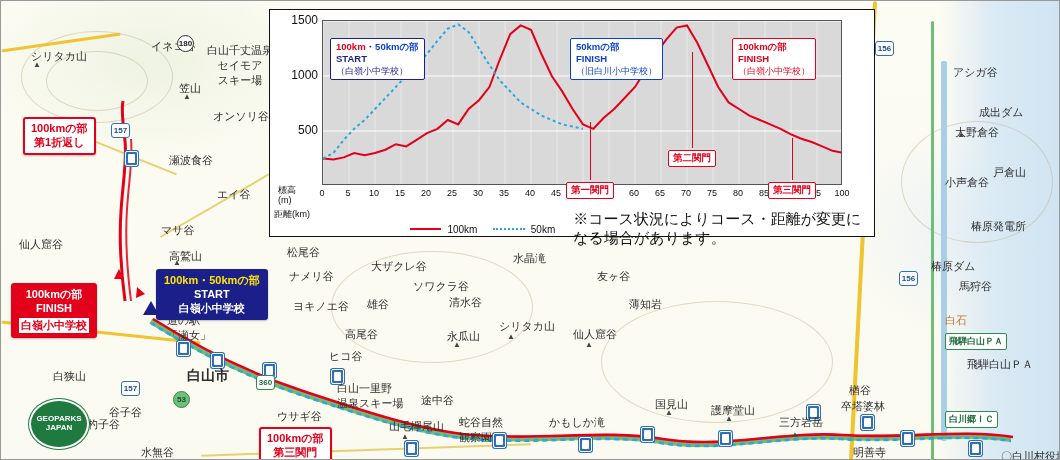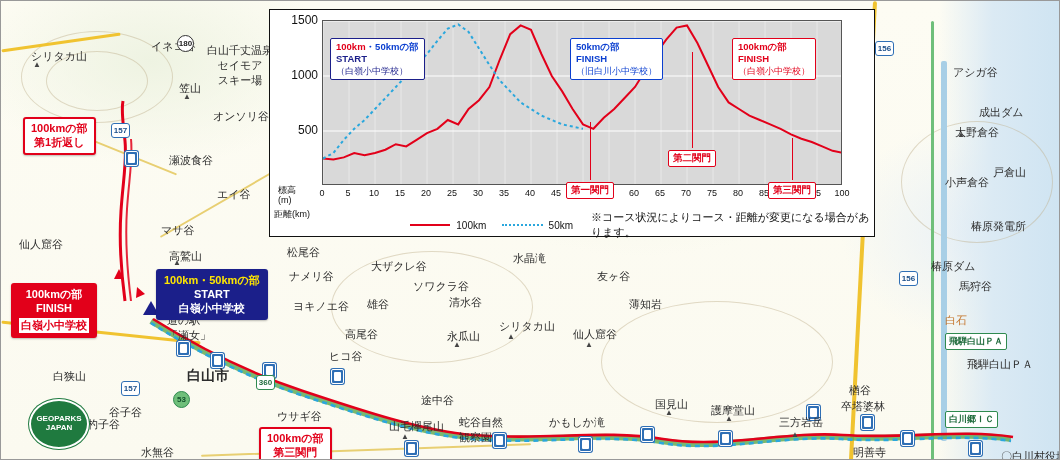--- a/index.html
+++ b/index.html
@@ -66,21 +66,21 @@
   .panel{position:absolute;left:268px;top:8px;width:606px;height:228px;background:#fff;border:1.5px solid #111;box-sizing:border-box;}
   .plot{position:absolute;left:52px;top:10px;width:520px;height:165px;background:#d9d9d9;border:1px solid #555;box-sizing:border-box;overflow:hidden;}
   .ylab{position:absolute;left:16px;font-size:12px;color:#111;transform:translateY(-50%);text-align:right;width:32px;}
   .xlab{position:absolute;top:178px;font-size:9px;color:#111;transform:translateX(-50%);}
   .axis-title-y{position:absolute;left:8px;top:176px;font-size:9px;color:#111;line-height:1.1;text-align:left;}
   .axis-title-x{position:absolute;left:4px;top:198px;font-size:9px;color:#111;}
 
   .legend{position:absolute;left:140px;top:200px;font-size:10px;color:#111;display:flex;align-items:center;gap:6px;}
   .legend .swatch-solid{display:inline-block;width:46px;height:0;border-top:2.4px solid #e2001a;}
   .legend .swatch-dash{display:inline-block;width:46px;height:0;border-top:2.4px dotted #2aa7dd;}
-  .legend .note{color:#111;font-size:11px;}
+  .legend .note{color:#111;font-size:15px;}
 
   .plot-note{position:absolute;border:1.4px solid #e2001a;background:#fff;color:#e2001a;font-size:9.5px;
              font-weight:bold;padding:1px 4px;border-radius:2px;white-space:nowrap;}
   .plot-cal{position:absolute;border:1.6px solid #1b1f8a;background:#fff;padding:2px 5px;border-radius:2px;
             font-size:9.5px;line-height:1.3;font-weight:bold;white-space:nowrap;}
   .plot-cal .l1 .a{color:#e2001a;}
   .plot-cal .l1 .b{color:#0b3fd0;}
   .plot-cal .l2{color:#1b1f8a;}
   .plot-cal .l3{color:#1b1f8a;font-weight:normal;font-size:9px;}
   .leader{position:absolute;background:#e2001a;width:1.4px;}
@@ -166,20 +166,22 @@
   <div class="town-label" style="left:448px;top:294px;text-align:right;">清水谷</div>
   <div class="town-label" style="left:628px;top:296px;">薄知岩</div>
   <div class="town-label" style="left:166px;top:312px;white-space:pre-line;">道の駅
 「瀬女」</div>
   <div class="town-label" style="left:344px;top:326px;">高尾谷</div>
   <div class="town-label" style="left:446px;top:328px;">永瓜山</div>
   <div class="town-label" style="left:498px;top:318px;">シリタカ山</div>
   <div class="town-label" style="left:572px;top:326px;">仙人窟谷</div>
   <div class="town-label" style="left:328px;top:348px;">ヒコ谷</div>
   <div class="town-label big" style="left:186px;top:366px;">白山市</div>
+  <div class="town-label" style="left:336px;top:380px;white-space:pre-line;">白山一里野
+温泉スキー場</div>
   <div class="town-label" style="left:52px;top:368px;">白狭山</div>
   <div class="town-label" style="left:86px;top:416px;">杓子谷</div>
   <div class="town-label" style="left:140px;top:444px;">水無谷</div>
   <div class="town-label" style="left:108px;top:404px;">谷子谷</div>
   <div class="town-label" style="left:276px;top:408px;">ウサギ谷</div>
   <div class="town-label" style="left:388px;top:418px;">山毛欅尾山</div>
   <div class="town-label" style="left:458px;top:414px;white-space:pre-line;">蛇谷自然
 観察園</div>
   <div class="town-label" style="left:420px;top:392px;">途中谷</div>
   <div class="town-label" style="left:548px;top:414px;">かもしか滝</div>

